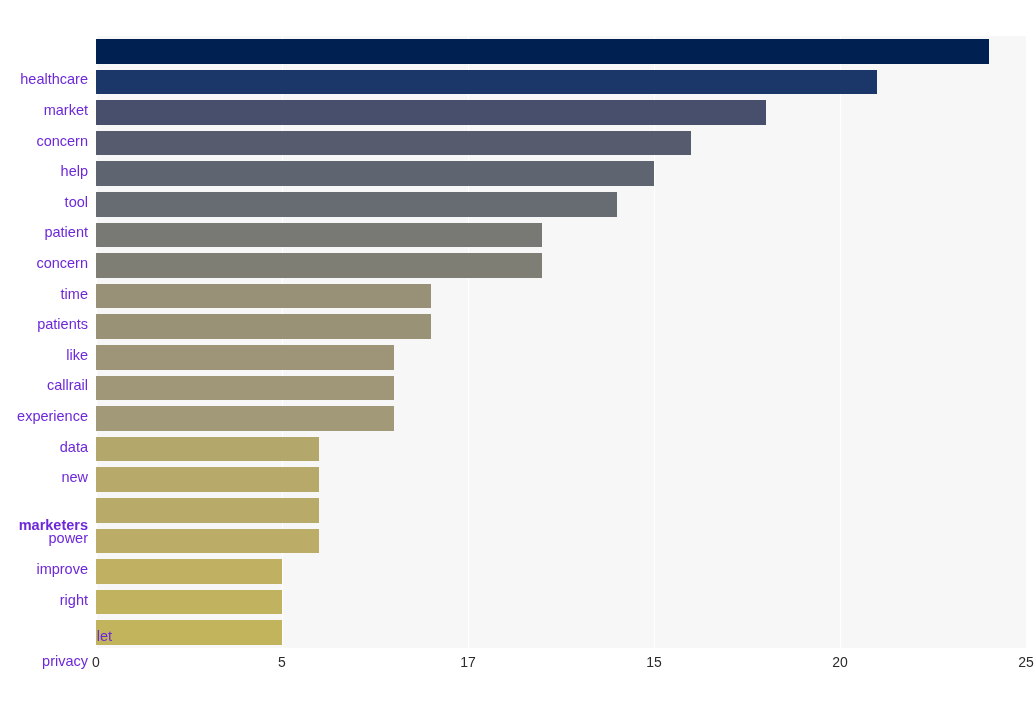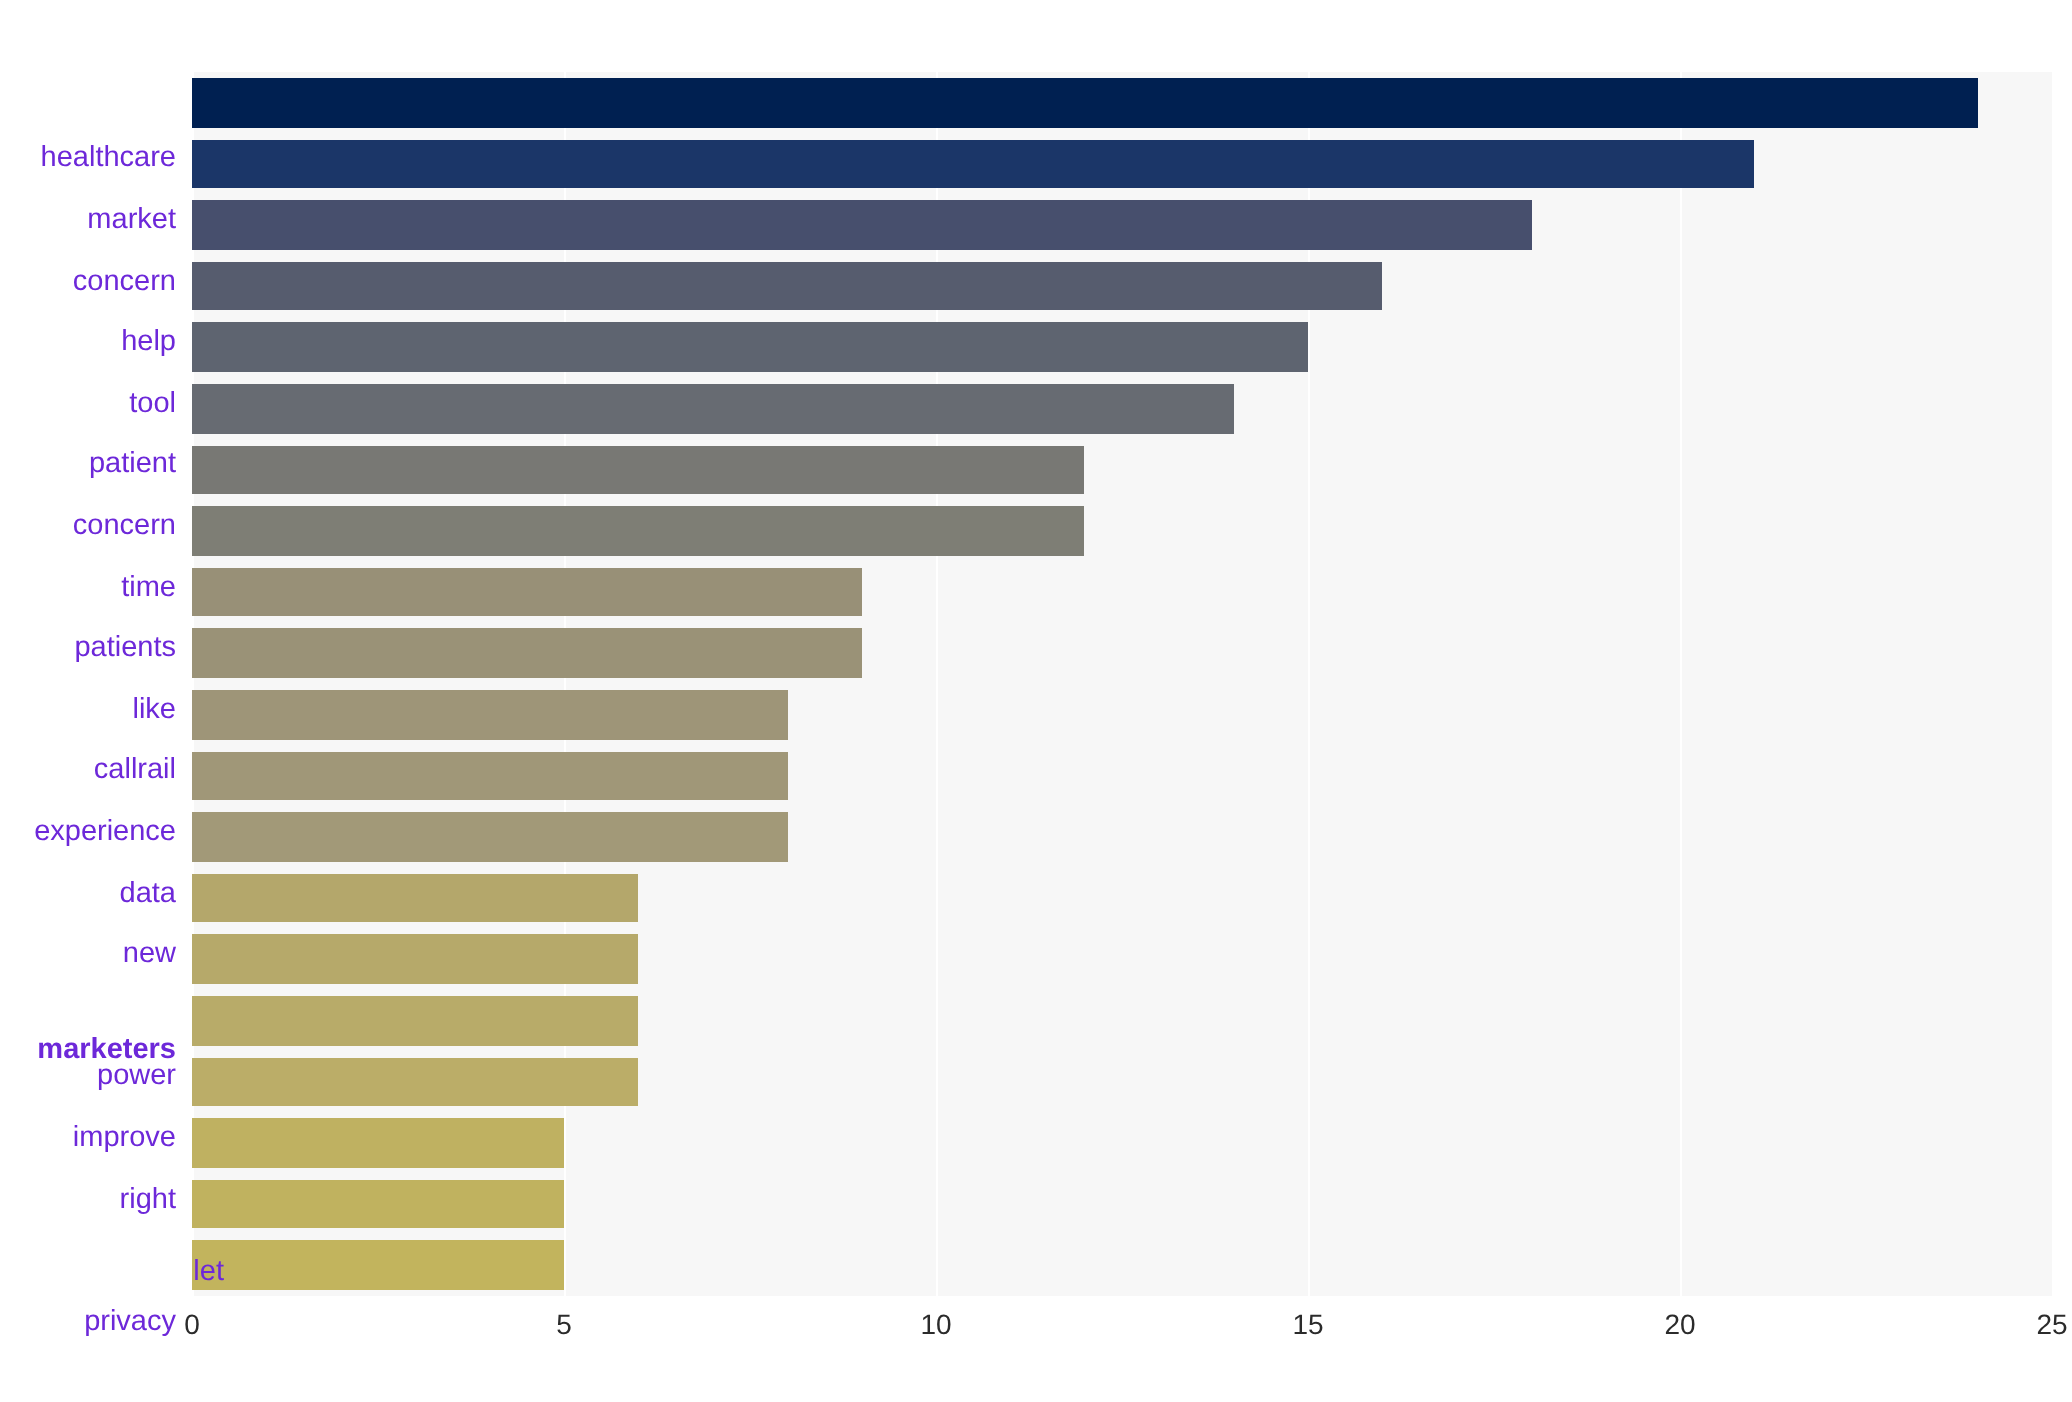--- a/index.html
+++ b/index.html
@@ -205,20 +205,20 @@
       <div class="ylabel-item" style="top: 467.3px;">power</div>
       <div class="ylabel-item" style="top: 497.9px;">improve</div>
       <div class="ylabel-item" style="top: 528.5px;">right</div>
       <div class="ylabel-item" style="top: 565px; padding-left: 24px;">let</div>
       <div class="ylabel-item" style="top: 589.7px;">privacy</div>
     </div>
 
   <div id="xticks">
       <div class="xtick" style="left: 96px;">0</div>
       <div class="xtick" style="left: 282px;">5</div>
-      <div class="xtick" style="left: 468px;">10</div>
+      <div class="xtick" style="left: 468px;">17</div>
       <div class="xtick" style="left: 654px;">15</div>
       <div class="xtick" style="left: 840px;">20</div>
       <div class="xtick" style="left: 1026px;">25</div>
     </div>
 
 
 </div>
 
 </body></html>

